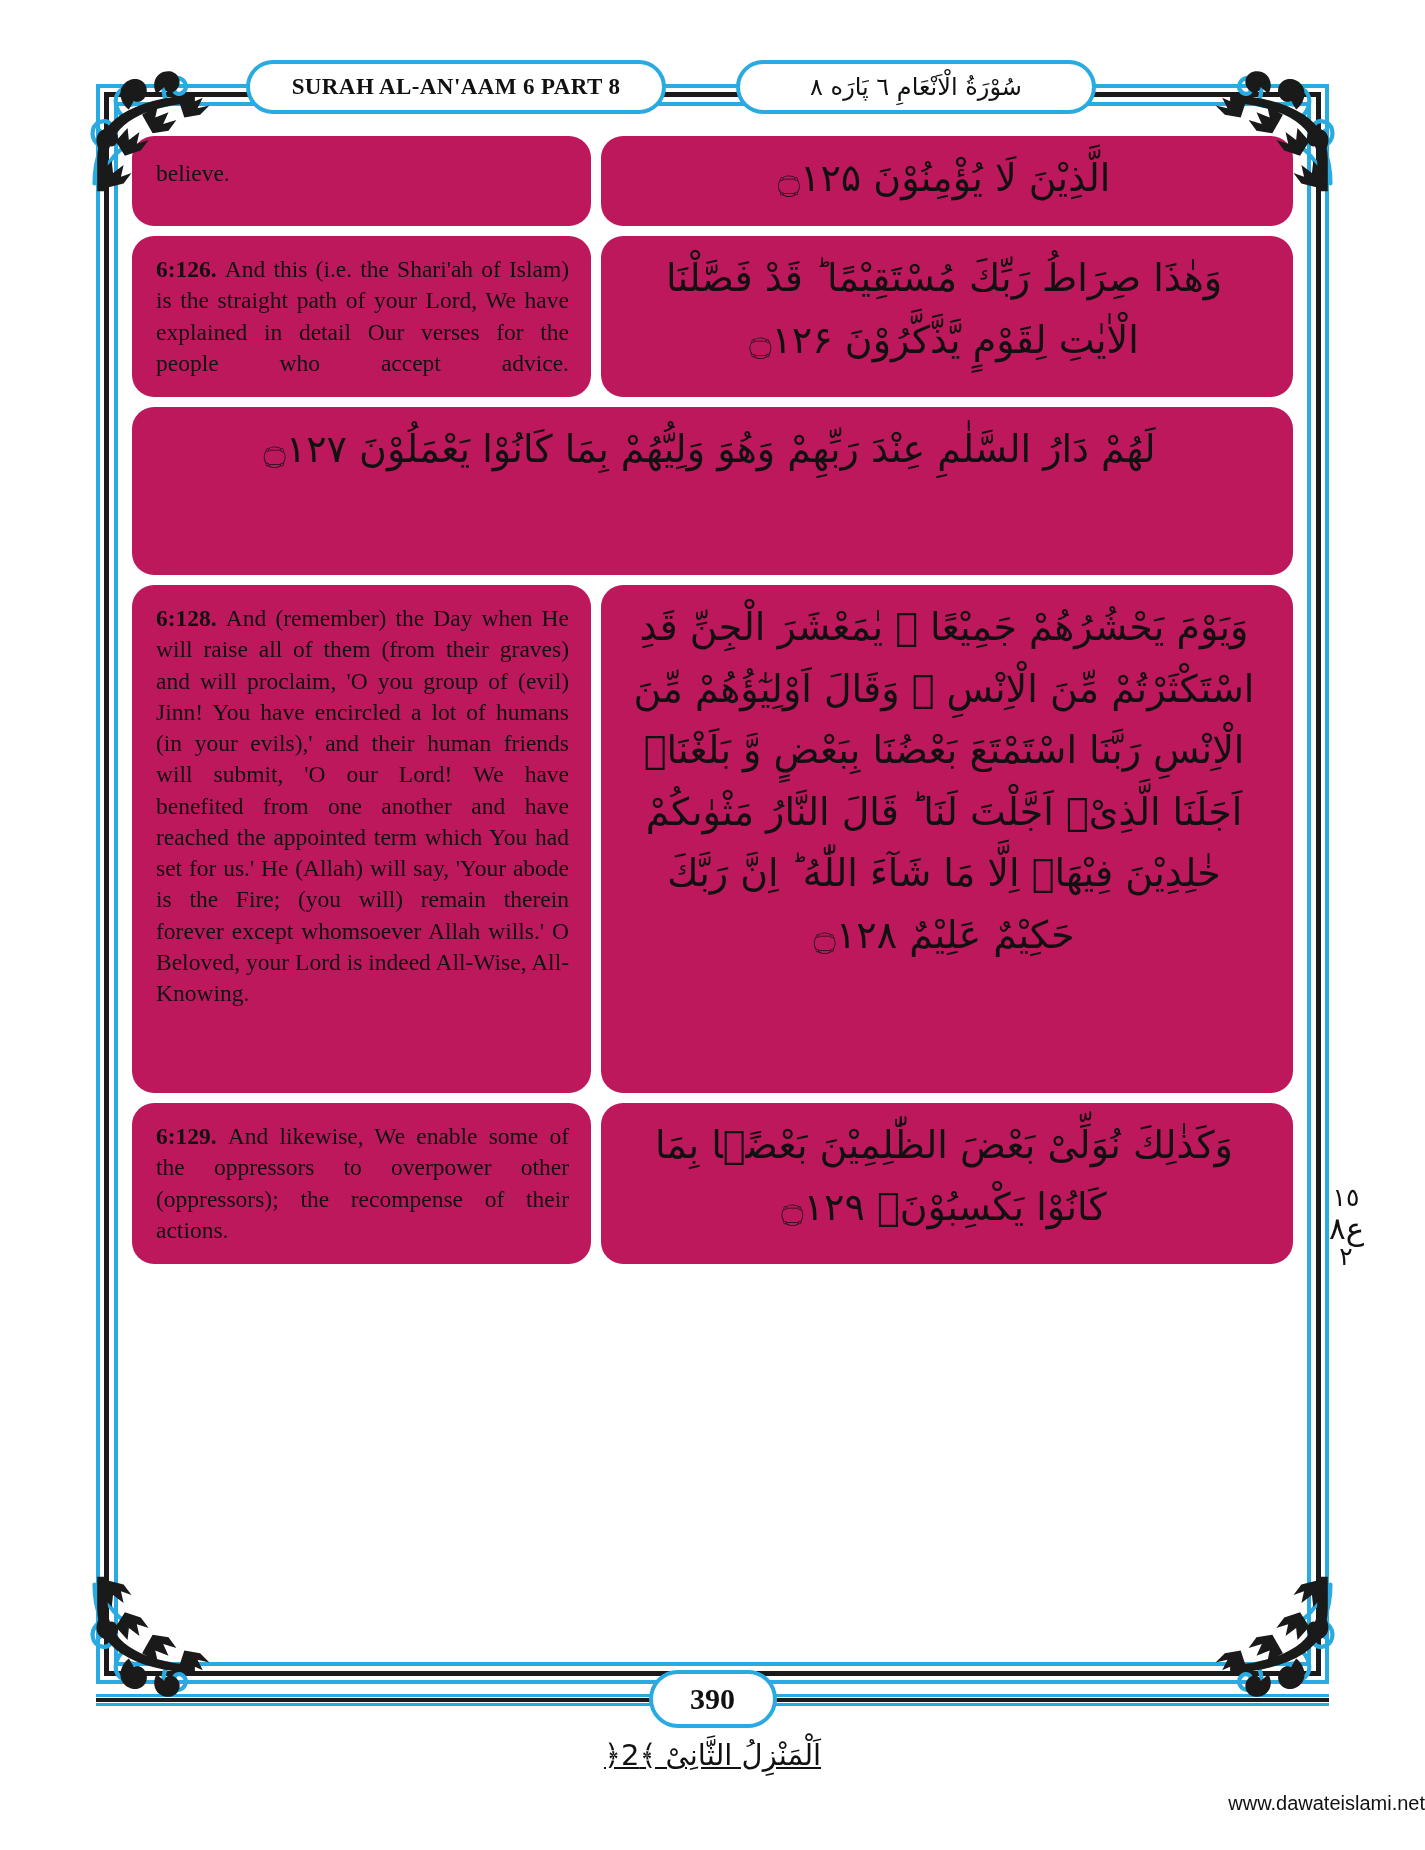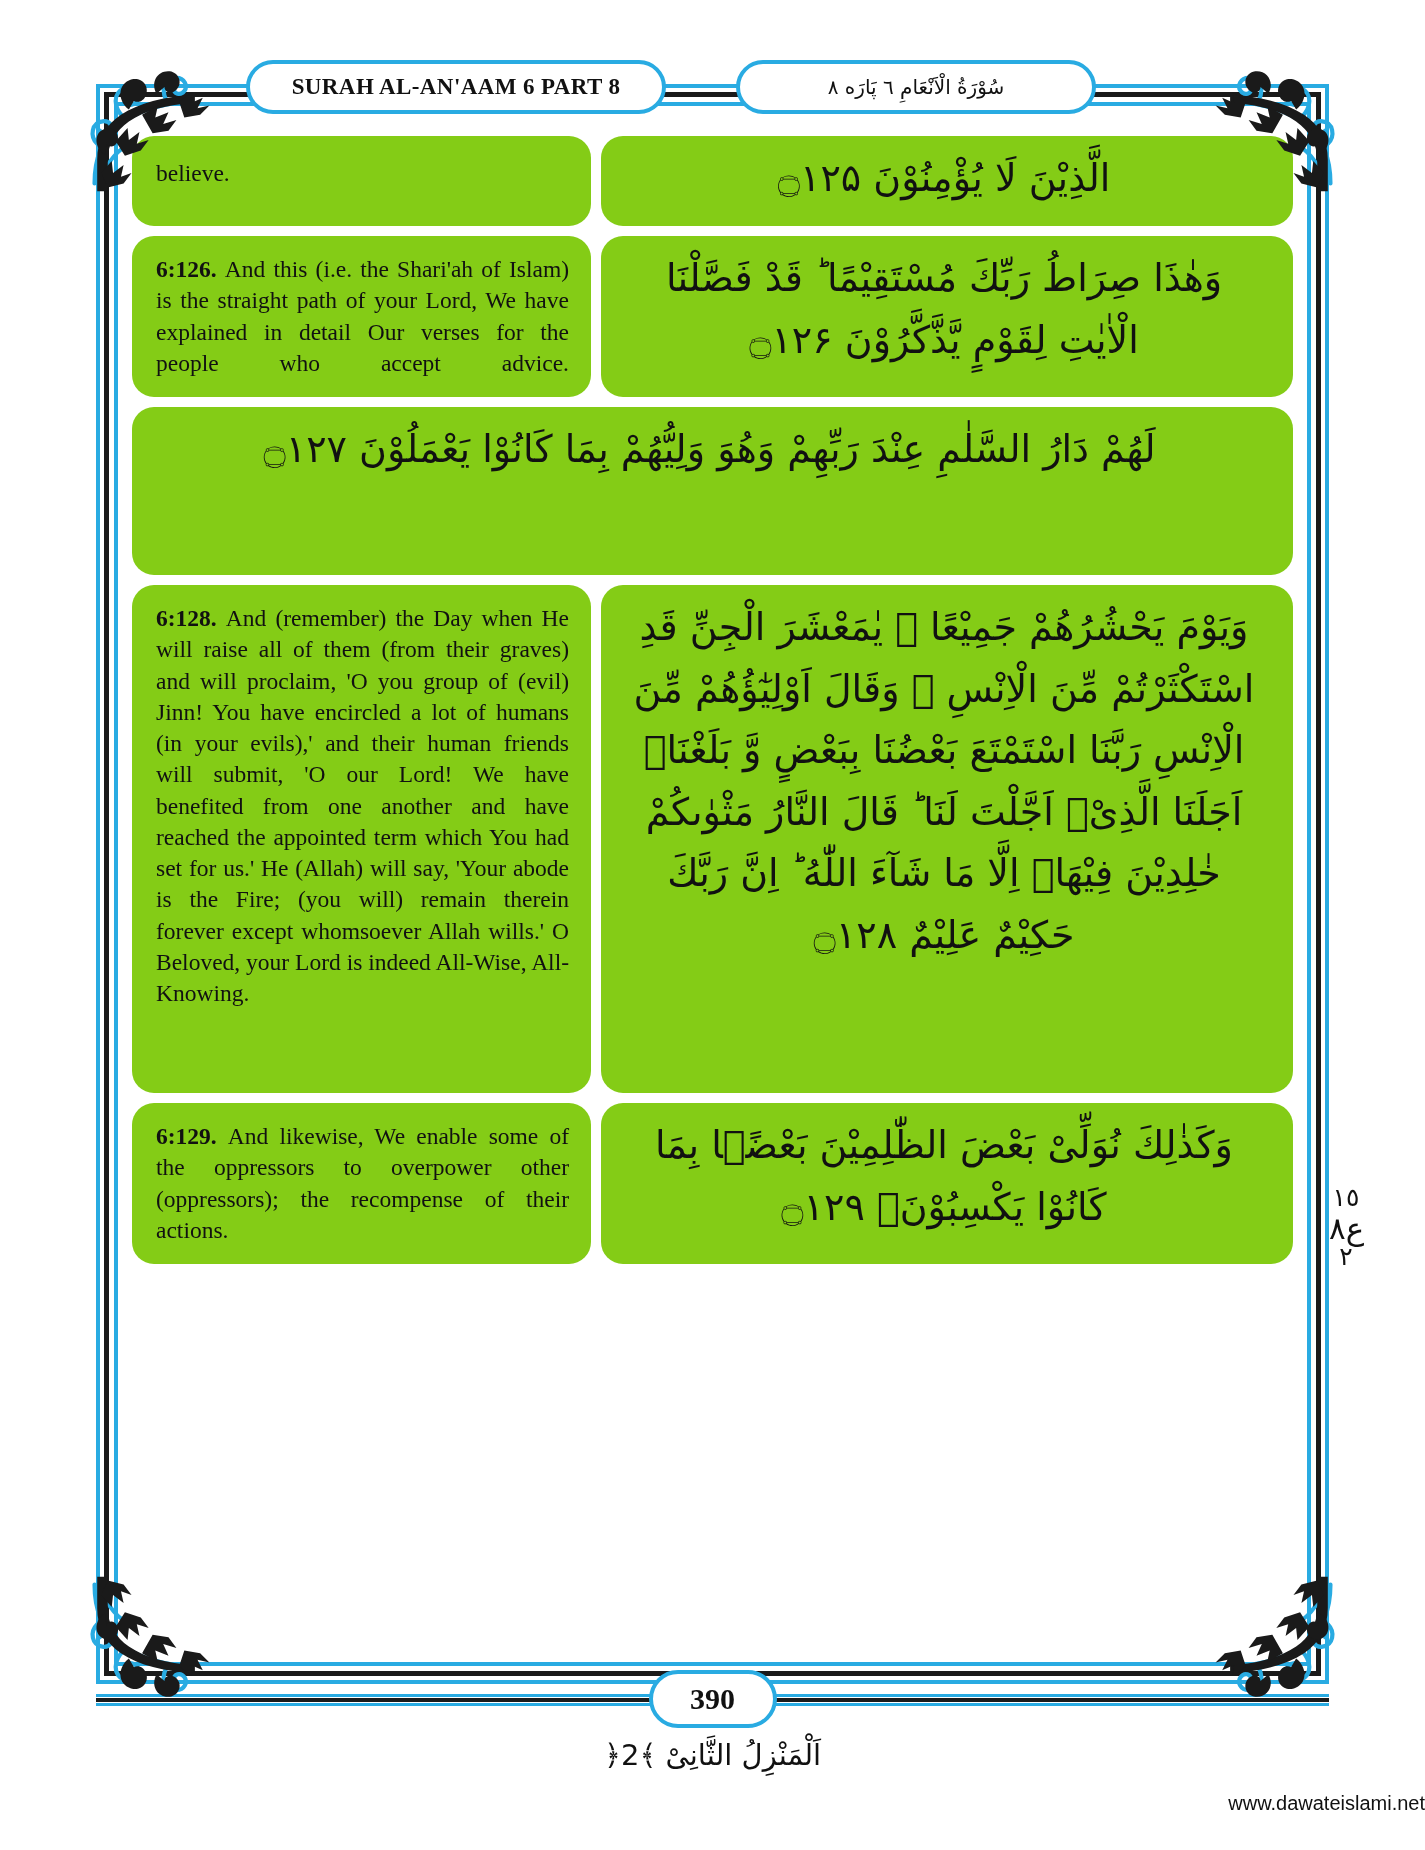--- a/index.html
+++ b/index.html
@@ -83,21 +83,21 @@
   .head-en {
     font-family: "Liberation Serif", "DejaVu Serif", serif;
     font-weight: bold;
     font-size: 23px;
     letter-spacing: 0.4px;
     color: #111;
     white-space: nowrap;
   }
   .head-ar {
     font-family: "DejaVu Sans", "Liberation Sans", sans-serif;
-    font-size: 20px;
+    font-size: 24px;
     color: #111;
     direction: rtl;
     white-space: nowrap;
   }
 
   
   #content {
     position: absolute;
     left: 132px;
     right: 132px;
@@ -107,21 +107,21 @@
     flex-direction: column;
     gap: 10px;
     z-index: 5;
   }
   .verse-row {
     display: flex;
     gap: 10px;
     flex: none;
   }
   .cell {
-    background: #84cc16;
+    background: #be185d;
     border-radius: 22px;
     box-sizing: border-box;
   }
   .cell-en {
     width: 459px;
     padding: 18px 22px 18px 24px;
     text-align: justify;
     text-align-last: justify;
     font-size: 23.5px;
     line-height: 1.33;
@@ -227,20 +227,21 @@
   }
   #manzil {
     position: absolute;
     left: 0; right: 0;
     top: 128px;
     text-align: center;
     font-family: "DejaVu Sans", "Liberation Sans", sans-serif;
     font-size: 29px;
     color: #111;
     direction: rtl;
+    text-decoration: underline;
   }
   #website {
     position: absolute;
     left: 0; right: 0;
     top: 182px;
     text-align: right;
     font-family: Liberation Sans, sans-serif;
     font-size: 20px;
     color: #111;
   }

